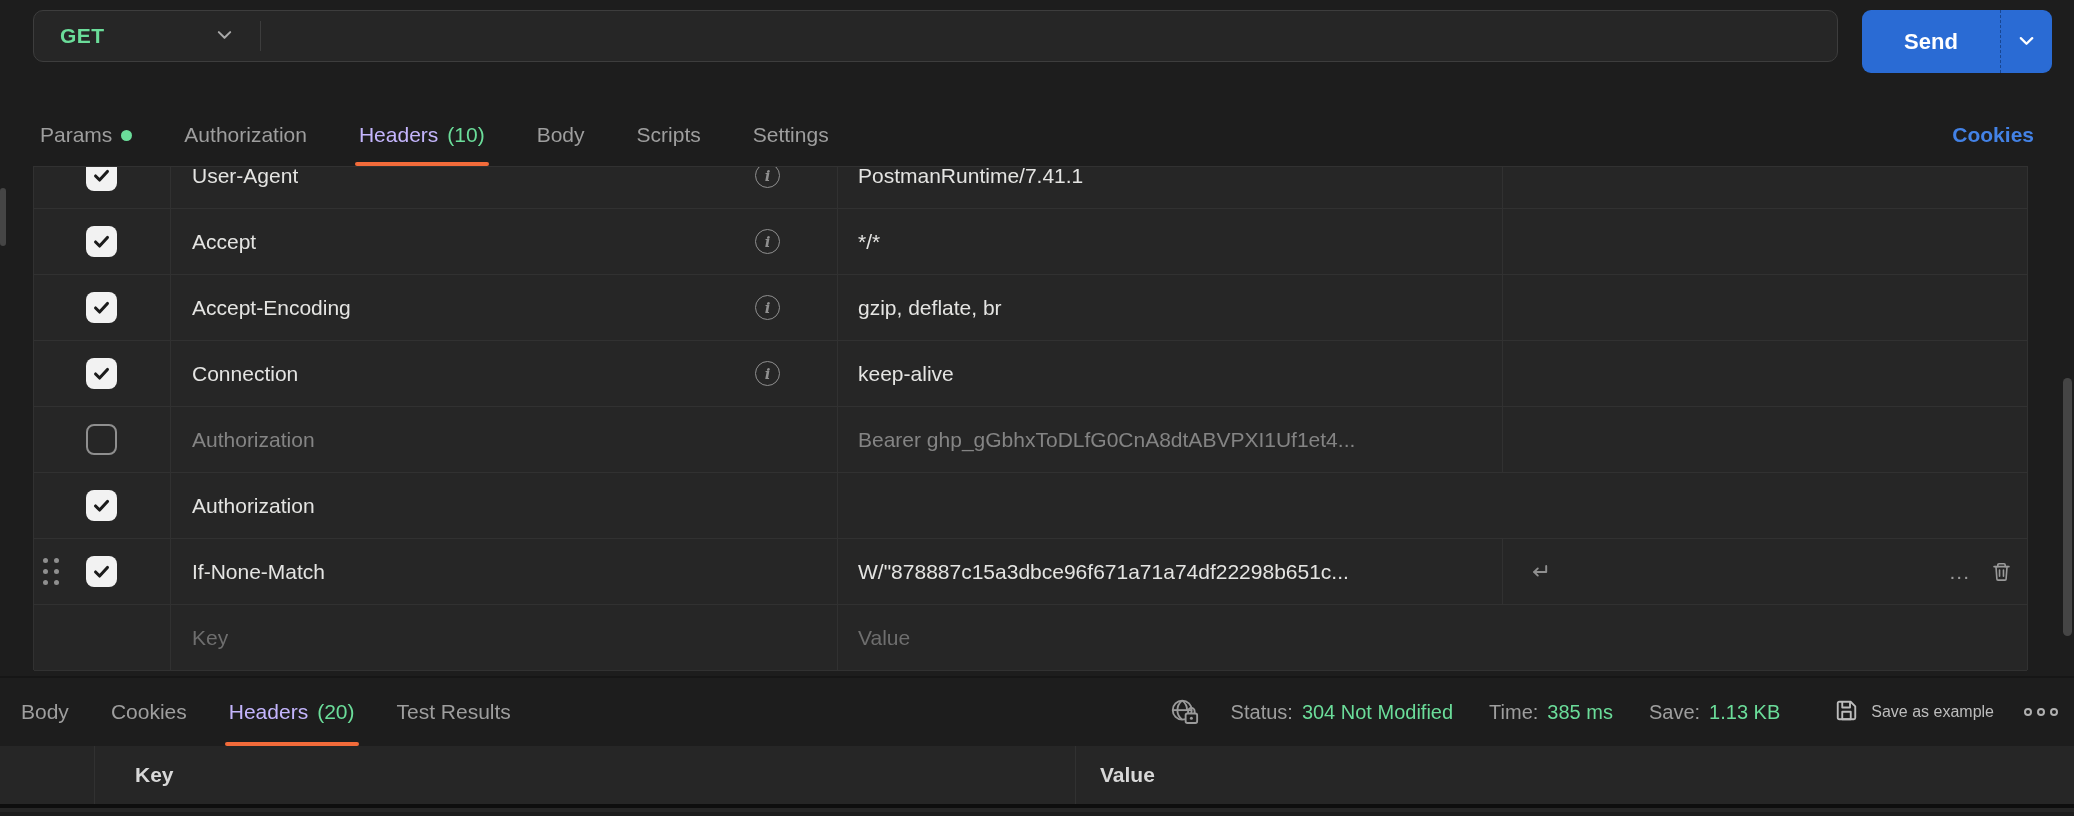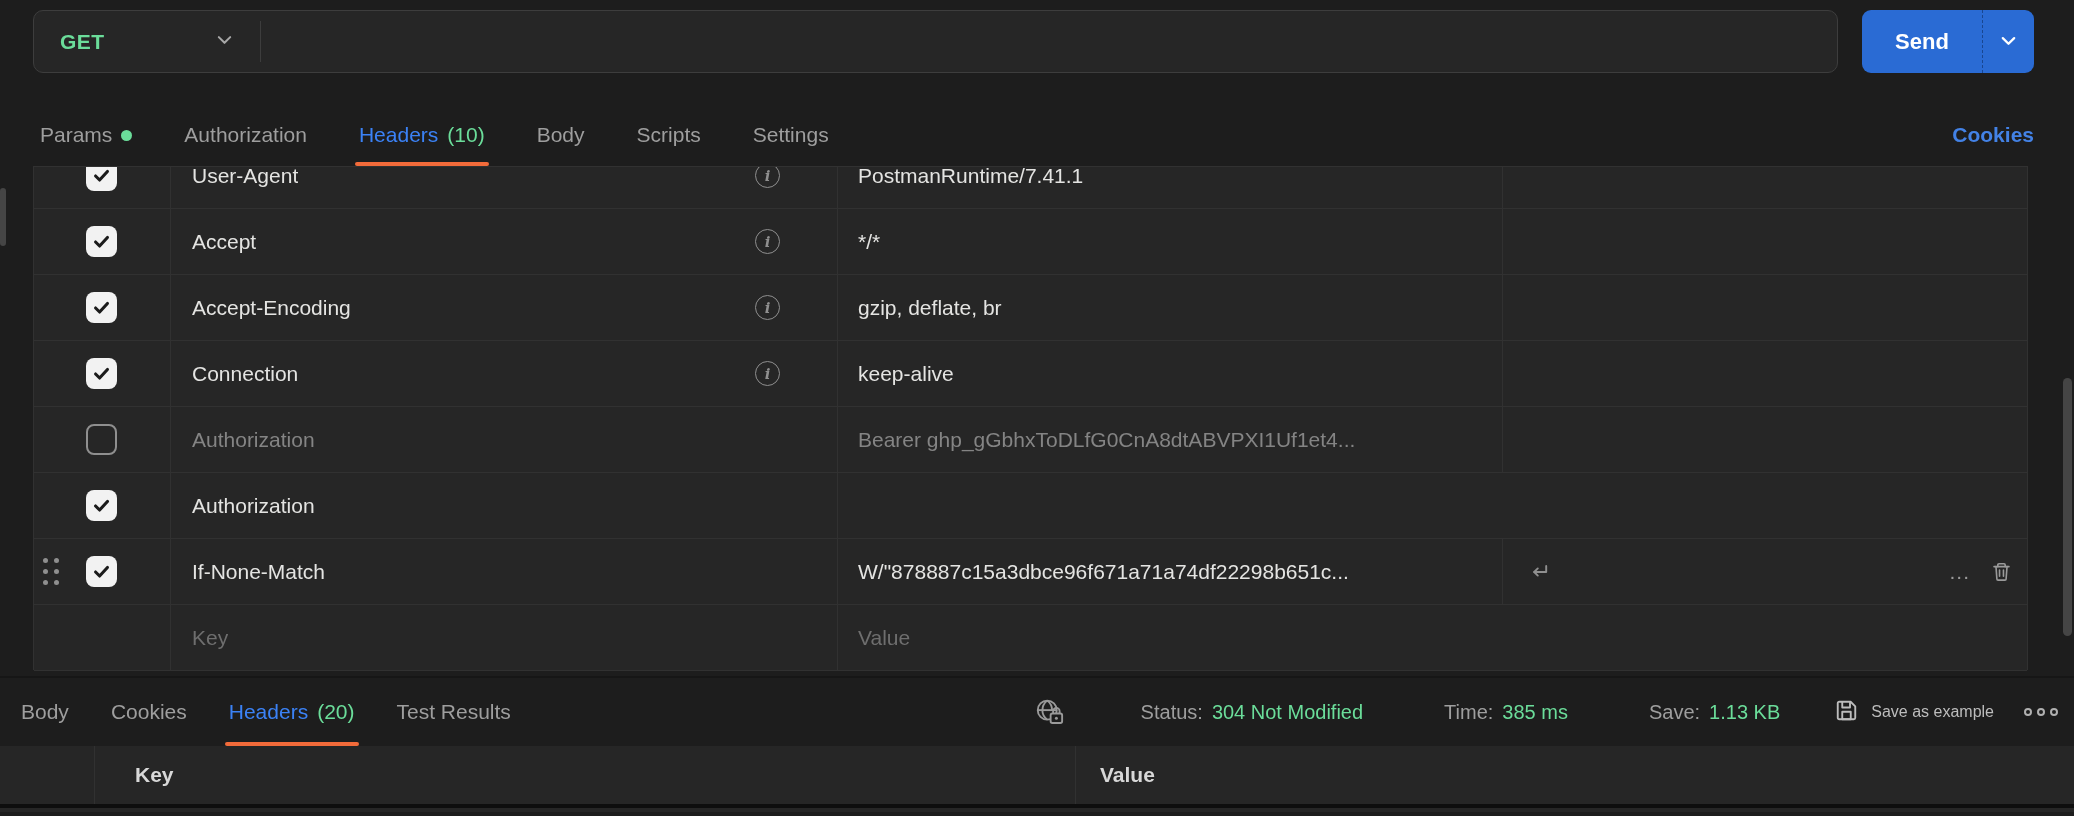--- a/index.html
+++ b/index.html
@@ -8,42 +8,42 @@
     --green:#6bdd9a; --orange:#f26b3a; --blue:#2a6bd4; --link:#4382e6;
     --icon:#8f8f8f;
   }
   *{box-sizing:border-box;margin:0;padding:0;}
   html,body{background:#111;}
   body{font-family:"Liberation Sans","DejaVu Sans",sans-serif;}
   .app{position:relative;width:2074px;height:816px;background:var(--bg);overflow:hidden;}
 
   
   .top-bar{position:absolute;left:0;top:0;width:2074px;height:90px;}
-  .url-container{position:absolute;left:33px;top:10px;width:1805px;height:63px;
+  .url-container{position:absolute;left:33px;top:10px;width:1805px;height:52px;
     background:var(--row-bg);border:1px solid #3d3d3d;border-radius:10px;display:flex;align-items:stretch;}
   .method-select{width:226px;display:flex;align-items:center;padding:0 26px;cursor:pointer;}
   .method-label{color:var(--green);font-size:21px;font-weight:700;letter-spacing:.4px;}
   .method-select .chev{margin-left:auto;color:#a8a8a8;}
   .url-divider{width:1px;background:#3d3d3d;margin:10px 0;}
   .url-input{flex:1;display:flex;align-items:center;padding:0 26px;color:#e6e6e6;font-size:21px;
     white-space:nowrap;overflow:hidden;}
-  .send-group{position:absolute;left:1862px;top:10px;width:172px;height:63px;display:flex;
+  .send-group{position:absolute;left:1862px;top:10px;width:190px;height:63px;display:flex;
     border-radius:9px;overflow:hidden;background:var(--blue);}
   .send-btn{flex:1;display:flex;align-items:center;justify-content:center;background:transparent;border:none;
     color:#fff;font-family:inherit;font-size:22px;font-weight:700;cursor:pointer;}
   .send-caret{width:52px;display:flex;align-items:center;justify-content:center;background:transparent;border:none;
     border-left:1px dashed rgba(10,40,90,.55);color:#fff;cursor:pointer;}
 
   
   .req-tabs{position:absolute;left:0;top:90px;width:2074px;height:76px;display:flex;align-items:center;
     padding:14px 40px 0 40px;}
   .tabs-row{display:flex;align-items:flex-start;gap:52px;height:100%;}
   .tab{position:relative;display:flex;align-items:center;gap:9px;height:100%;cursor:pointer;}
   .tab .tab-label{color:var(--muted);font-size:21px;}
-  .tab.active .tab-label{color:#3b82f6;}
+  .tab.active .tab-label{color:#c4b5fd;}
   .tab .tab-count{color:var(--green);font-size:21px;}
   .tab .dot{width:11px;height:11px;border-radius:50%;background:var(--green);}
   .tab.active::after{content:"";position:absolute;left:-4px;right:-4px;bottom:0;height:4px;
     border-radius:3px;background:var(--orange);}
   .cookies-link{margin-left:auto;color:var(--link);font-size:21px;font-weight:700;cursor:pointer;}
 
   
   .headers-table{position:absolute;left:33px;top:166px;width:1995px;height:504px;
     border-left:1px solid var(--border);border-right:1px solid var(--border);border-top:1px solid var(--border);}
   .row{position:relative;display:flex;height:66px;background:var(--row-bg);border-bottom:1px solid var(--border);gap:41px;}
@@ -69,21 +69,21 @@
   .row-actions{margin-left:auto;display:flex;align-items:center;gap:20px;}
   .ellipsis{color:#9a9a9a;font-size:21px;letter-spacing:1px;line-height:10px;cursor:pointer;}
   .icon-btn{background:none;border:none;cursor:pointer;display:flex;align-items:center;color:#9a9a9a;padding:0;}
   .return-icon{color:var(--icon);display:flex;align-items:center;}
 
   
   .response{position:absolute;left:0;top:676px;width:2074px;height:140px;border-top:2px solid #161616;}
   .resp-tabbar{position:relative;display:flex;align-items:center;height:68px;padding:0 16px 0 21px;}
   .resp-tabbar .tabs-row{gap:42px;}
   .resp-meta{margin-left:auto;display:flex;align-items:center;gap:14px;}
-  .meta-pair{display:flex;align-items:center;gap:9px;margin-right:22px;margin-left:45px;}
+  .meta-pair{display:flex;align-items:center;gap:9px;margin-right:22px;}
   .meta-label{color:var(--muted);font-size:20px;}
   .meta-value{color:var(--green);font-size:20px;}
   .globe{display:flex;align-items:center;margin-right:14px;}
   .save-cluster{display:flex;align-items:center;gap:12px;margin-left:18px;cursor:pointer;}
   .save-label{color:#bdbdbd;font-size:16px;}
   .more-dots{display:flex;gap:5px;margin-left:16px;cursor:pointer;}
   .more-dots i{width:8px;height:8px;border:2px solid #b0b0b0;border-radius:50%;}
 
   .resp-table-head{display:flex;height:62px;background:var(--row-bg);border-bottom:4px solid var(--border-dark);}
   .rt-c1{width:95px;border-right:1px solid var(--border);}

